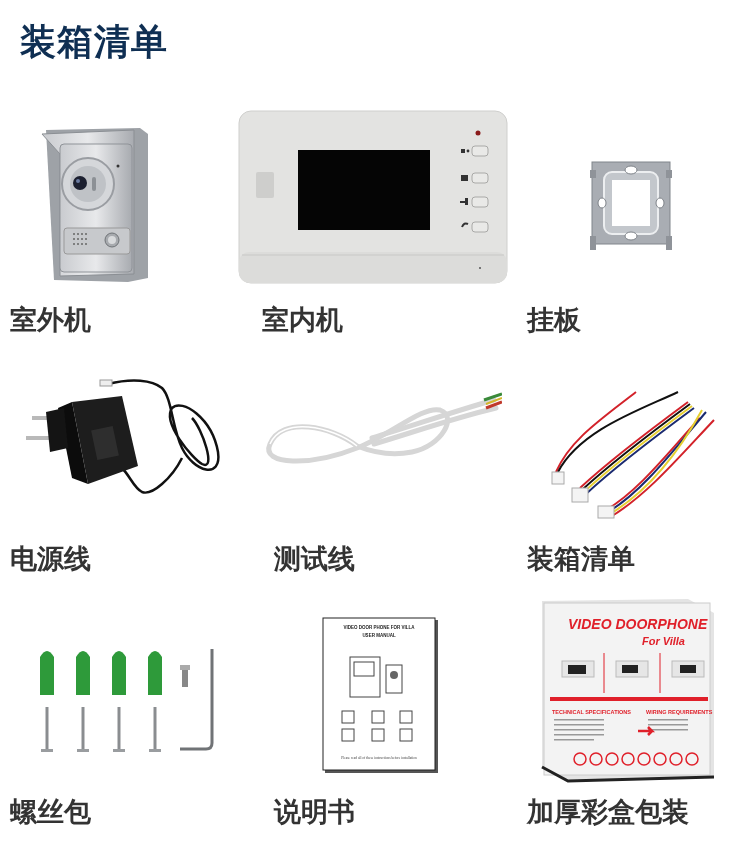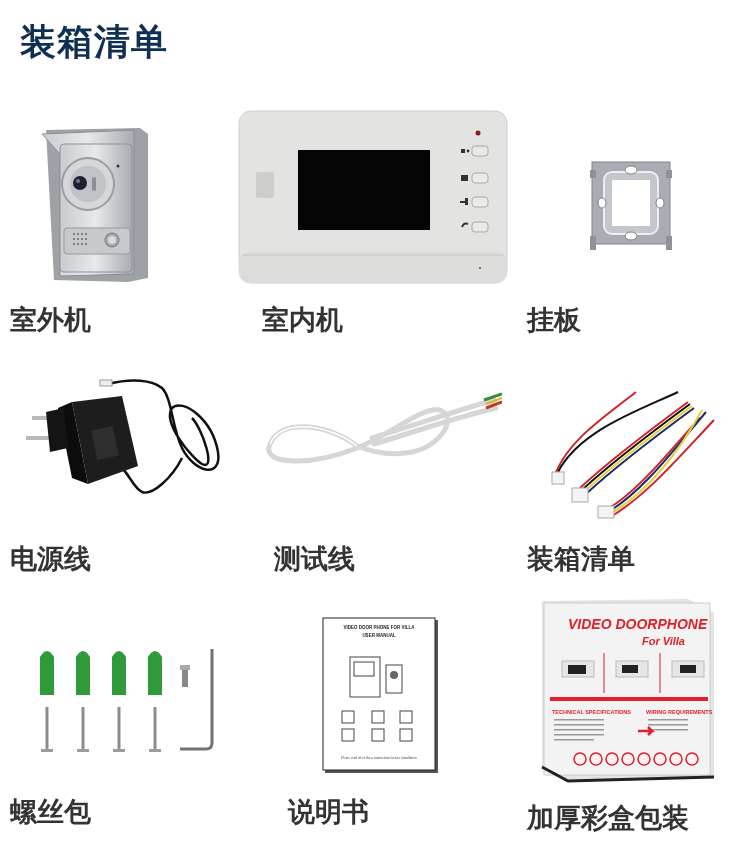--- a/index.html
+++ b/index.html
@@ -191,21 +191,21 @@
       <rect x="20" y="94" width="12" height="12"></rect>
         <rect x="50" y="94" width="12" height="12"></rect>
         <rect x="78" y="94" width="12" height="12"></rect>
       <rect x="20" y="112" width="12" height="12"></rect>
         <rect x="50" y="112" width="12" height="12"></rect>
         <rect x="78" y="112" width="12" height="12"></rect>
     </g>
     <text x="57" y="142" text-anchor="middle" font-size="3.5" fill="#444" font-family="Liberation Serif, serif">Please read all of these instructions before installation</text>
   </svg>
 </div>
-<div class="label" style="left:288px;top:794px;">说明书</div>
+<div class="label" style="left:274px;top:794px;">说明书</div>
 
 <div class="item" style="left:538px;top:597px;">
   <svg width="180" height="186" viewBox="0 0 180 186">
     <path d="M4 4 L150 2 L176 16 L176 180 L30 184 L4 170 Z" fill="#e4e4e4"></path>
     <rect x="6" y="6" width="166" height="172" fill="#f3f3f3" stroke="#ccc"></rect>
     <path d="M4 170 L30 184 L176 180" stroke="#222" stroke-width="3" fill="none"></path>
     <text x="30" y="32" font-size="14" font-style="italic" font-weight="bold" fill="#e0202a" font-family="Liberation Sans, sans-serif">VIDEO DOORPHONE</text>
     <text x="104" y="48" font-size="11" font-style="italic" font-weight="bold" fill="#e0202a" font-family="Liberation Sans, sans-serif">For Villa</text>
     <rect x="24" y="64" width="32" height="16" fill="#e6e6e6" stroke="#bbb"></rect>
       <rect x="30" y="68" width="18" height="9" fill="#222"></rect>
@@ -234,13 +234,13 @@
         <circle cx="58" cy="162" r="6"></circle>
         <circle cx="74" cy="162" r="6"></circle>
         <circle cx="90" cy="162" r="6"></circle>
       <circle cx="106" cy="162" r="6"></circle>
         <circle cx="122" cy="162" r="6"></circle>
         <circle cx="138" cy="162" r="6"></circle>
         <circle cx="154" cy="162" r="6"></circle>
     </g>
   </svg>
 </div>
-<div class="label" style="left:527px;top:794px;margin-top:6px;">加厚彩盒包装</div>
+<div class="label" style="left:527px;top:794px;">加厚彩盒包装</div>
 
 </body></html>

